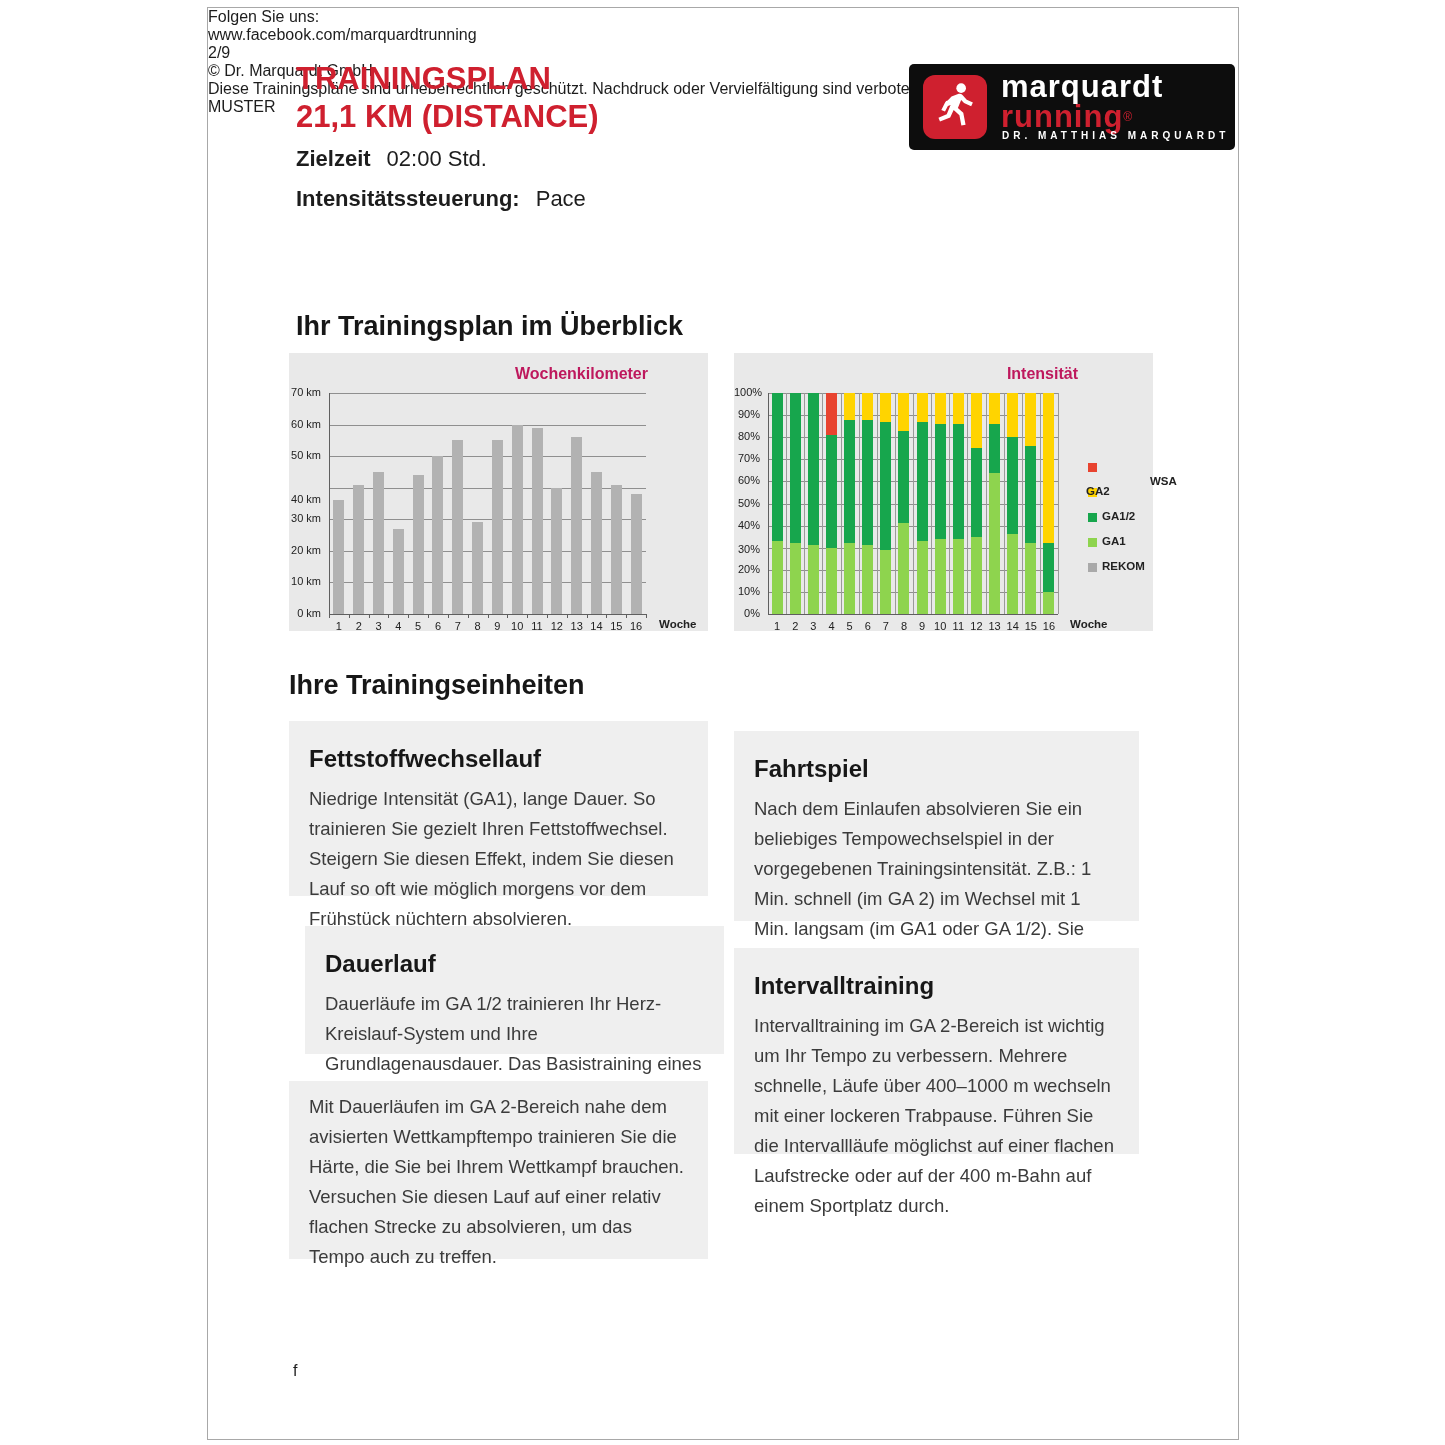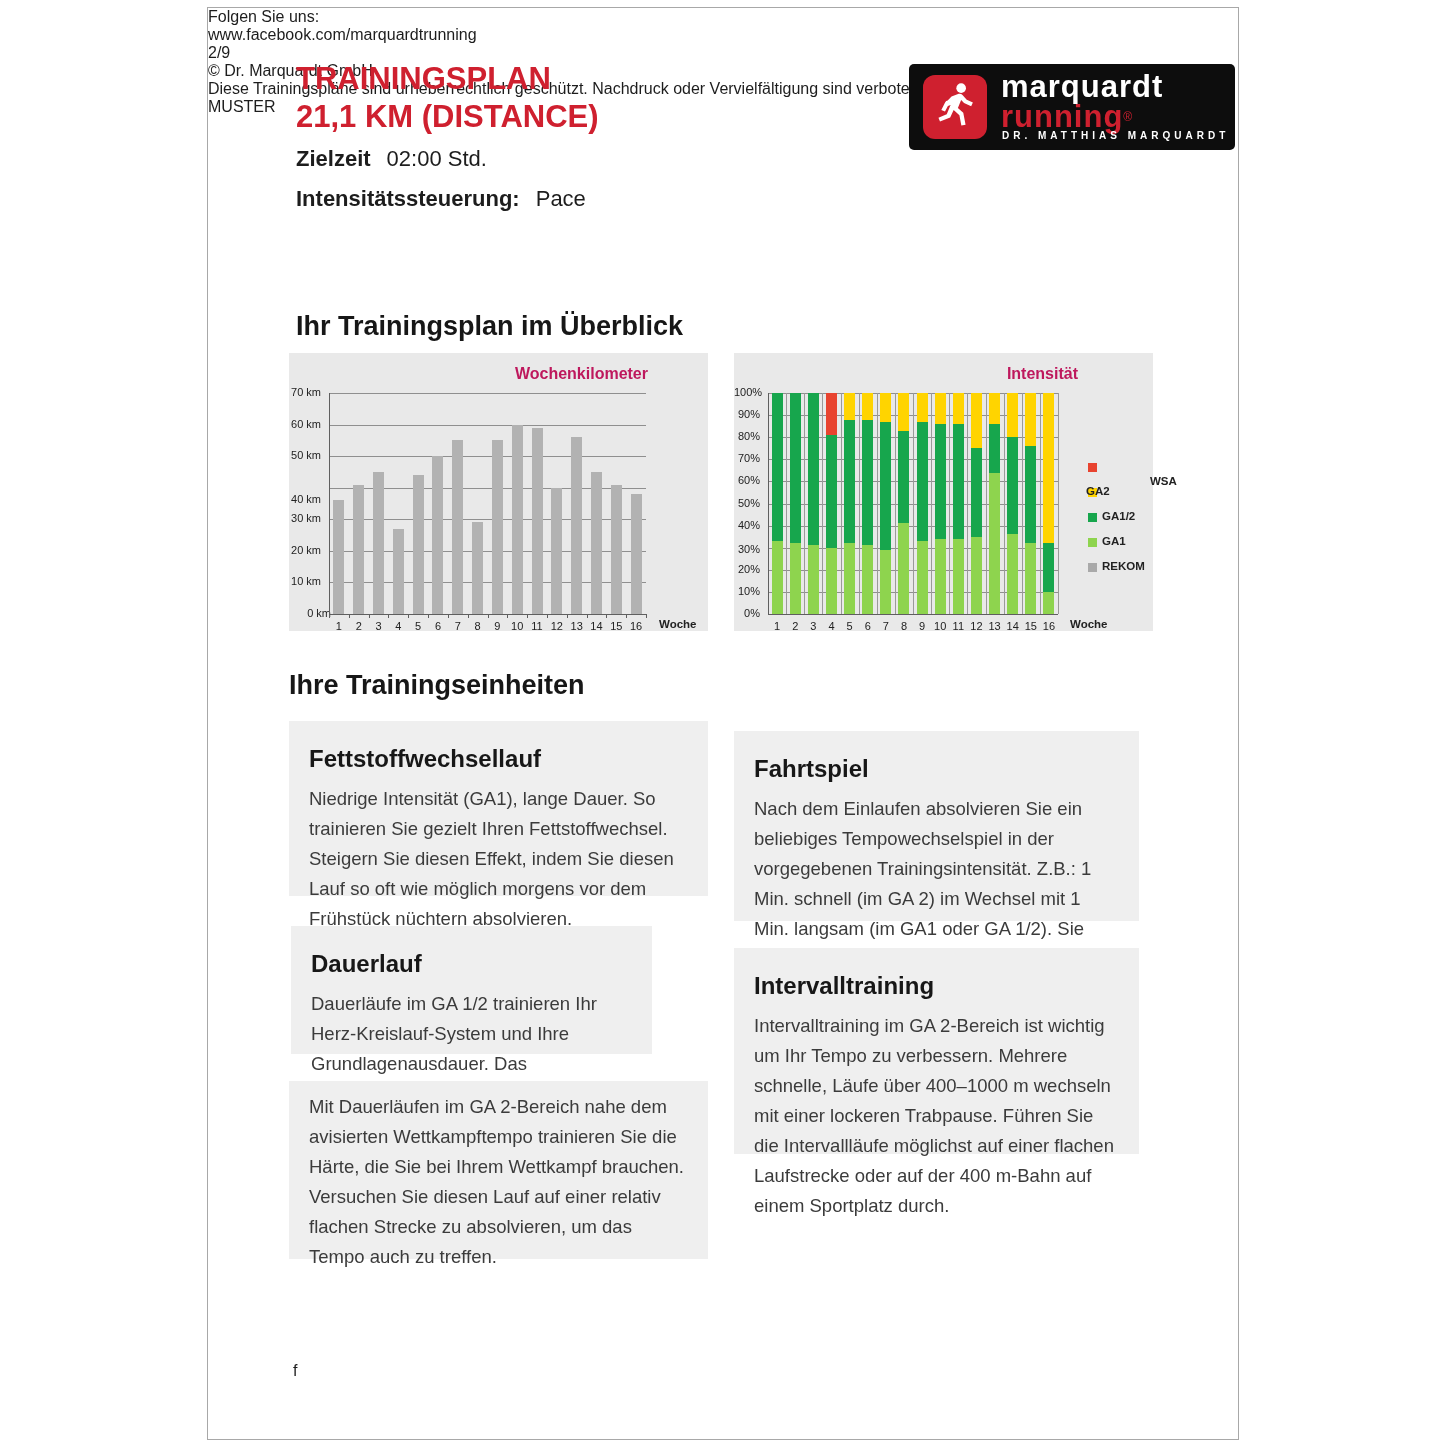--- a/index.html
+++ b/index.html
@@ -88,21 +88,21 @@
       </div>
       <div class="sub">DR. MATTHIAS MARQUARDT</div>
     </div>
 
     <div class="h2" style="left:88px;top:303px;">Ihr Trainingsplan im Überblick</div>
 
     <div class="chart-box" id="chart-km" style="left:81px;">
       <div class="chart-title" style="right:60px;">Wochenkilometer</div>
       <div class="xword" style="left:370px;">Woche</div>
     <div class="gridline" style="left: 40px; top: 261px; width: 317px;"></div>
-        <div class="ylab" style="left: 0px; top: 254px; width: 32px; padding-left: 10px;">0 km</div>
+        <div class="ylab" style="left: 0px; top: 254px; width: 32px;">0 km</div>
         <div class="gridline" style="left: 40px; top: 229.429px; width: 317px;"></div>
         <div class="ylab" style="left: 0px; top: 222.429px; width: 32px;">10 km</div>
         <div class="gridline" style="left: 40px; top: 197.857px; width: 317px;"></div>
         <div class="ylab" style="left: 0px; top: 190.857px; width: 32px;">20 km</div>
         <div class="gridline" style="left: 40px; top: 166.286px; width: 317px;"></div>
         <div class="ylab" style="left: 0px; top: 159.286px; width: 32px;">30 km</div>
         <div class="gridline" style="left: 40px; top: 134.714px; width: 317px;"></div>
         <div class="ylab" style="left: 0px; top: 140px; width: 32px;">40 km</div>
         <div class="gridline" style="left: 40px; top: 103.143px; width: 317px;"></div>
         <div class="ylab" style="left: 0px; top: 96.1429px; width: 32px;">50 km</div>
@@ -278,21 +278,21 @@
         <div class="legendsq" style="left: 354px; top: 210px; background: rgb(169, 169, 169);"></div>
         <div class="legendlab" style="left: 368px; top: 207px;">REKOM</div>
       </div>
 
     <div class="h2" style="left:81px;top:662px;">Ihre Trainingseinheiten</div>
 
     <div class="card" style="left:81px;top:713px;width:419px;height:175px;">
       <h3>Fettstoffwechsellauf</h3>
       <p>Niedrige Intensität (GA1), lange Dauer. So trainieren Sie gezielt Ihren Fettstoffwechsel. Steigern Sie diesen Effekt, indem Sie diesen Lauf so oft wie möglich morgens vor dem Frühstück nüchtern absolvieren.</p>
     </div>
-    <div class="card" style="left:83px;top:918px;width:361px;height:128px;">
+    <div class="card" style="left:97px;top:918px;width:419px;height:128px;">
       <h3>Dauerlauf</h3>
       <p>Dauerläufe im GA 1/2 trainieren Ihr Herz-Kreislauf-System und Ihre Grundlagenausdauer. Das Basistraining eines jeden Langstrecklers.</p>
     </div>
     <div class="card" style="left:81px;top:1073px;width:419px;height:178px;">
       <p>Mit Dauerläufen im GA 2-Bereich nahe dem avisierten Wettkampftempo trainieren Sie die Härte, die Sie bei Ihrem Wettkampf brauchen. Versuchen Sie diesen Lauf auf einer relativ flachen Strecke zu absolvieren, um das Tempo auch zu treffen.</p>
     </div>
 
     <div class="card" style="left:526px;top:723px;width:405px;height:190px;">
       <h3>Fahrtspiel</h3>
       <p>Nach dem Einlaufen absolvieren Sie ein beliebiges Tempowechselspiel in der vorgegebenen Trainingsintensität. Z.B.: 1 Min. schnell (im GA 2) im Wechsel mit 1 Min. langsam (im GA1 oder GA 1/2). Sie können sich auch gerne durch das Gelände inspirieren lassen.</p>

